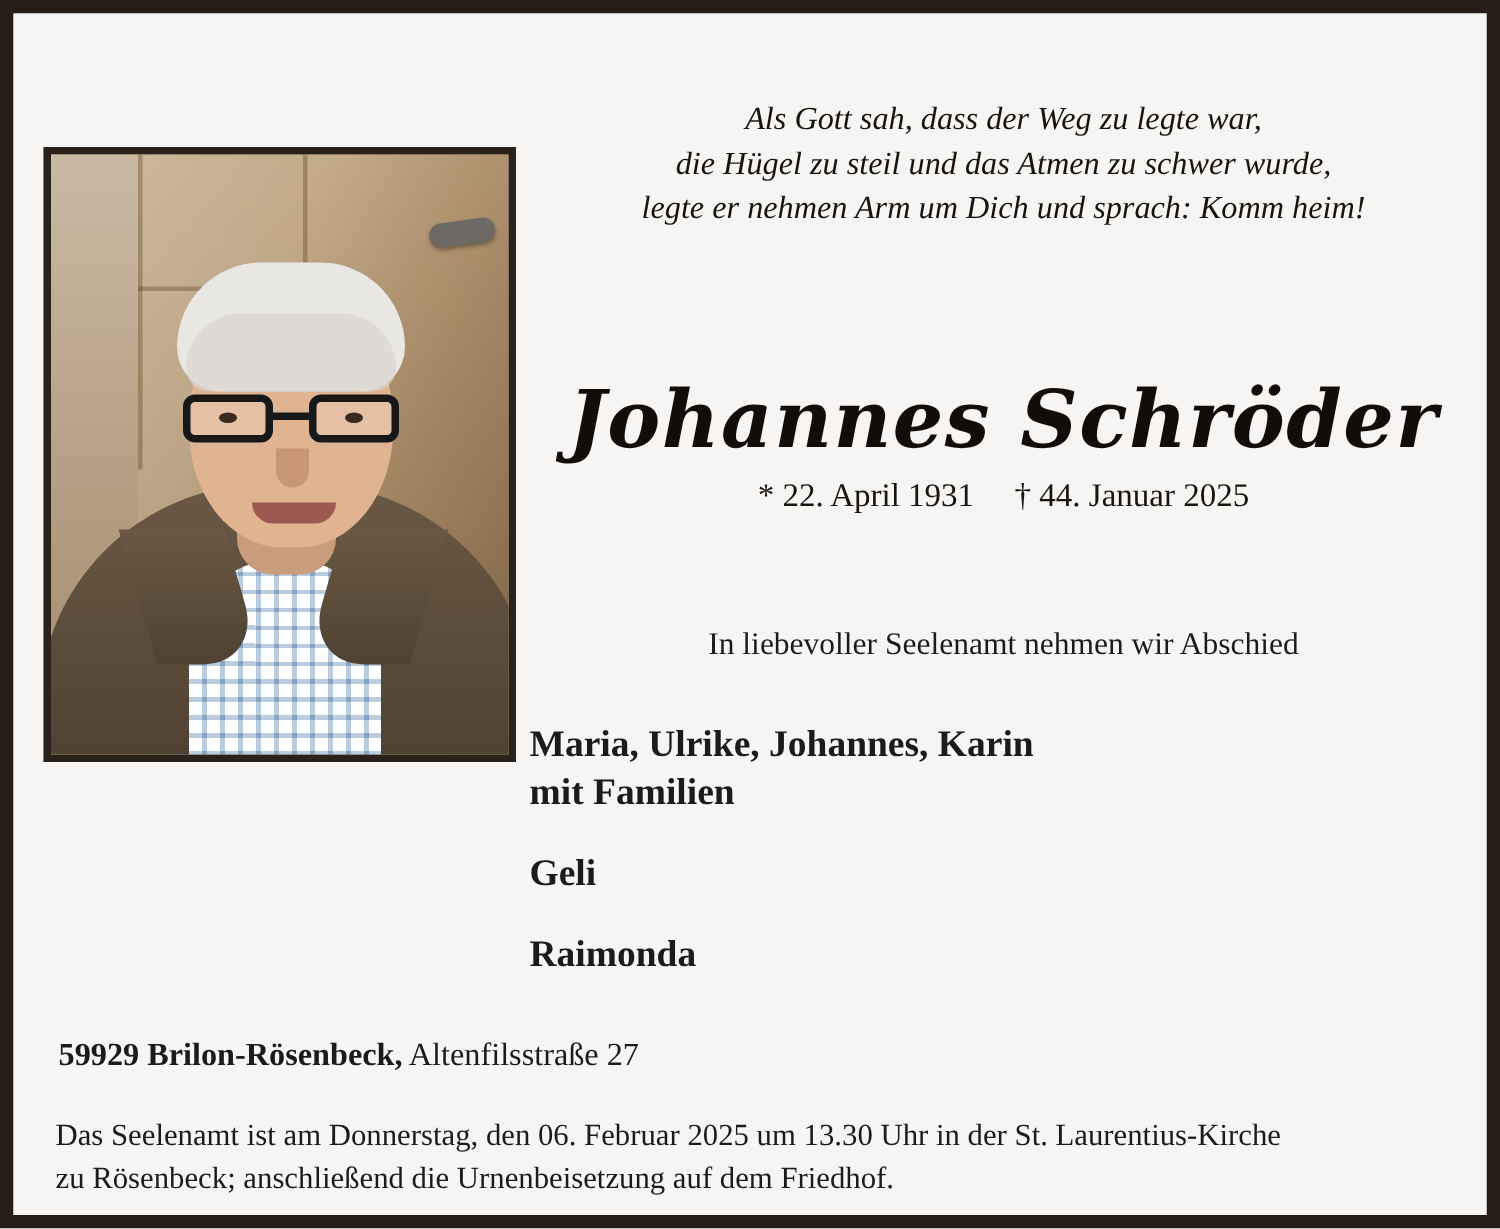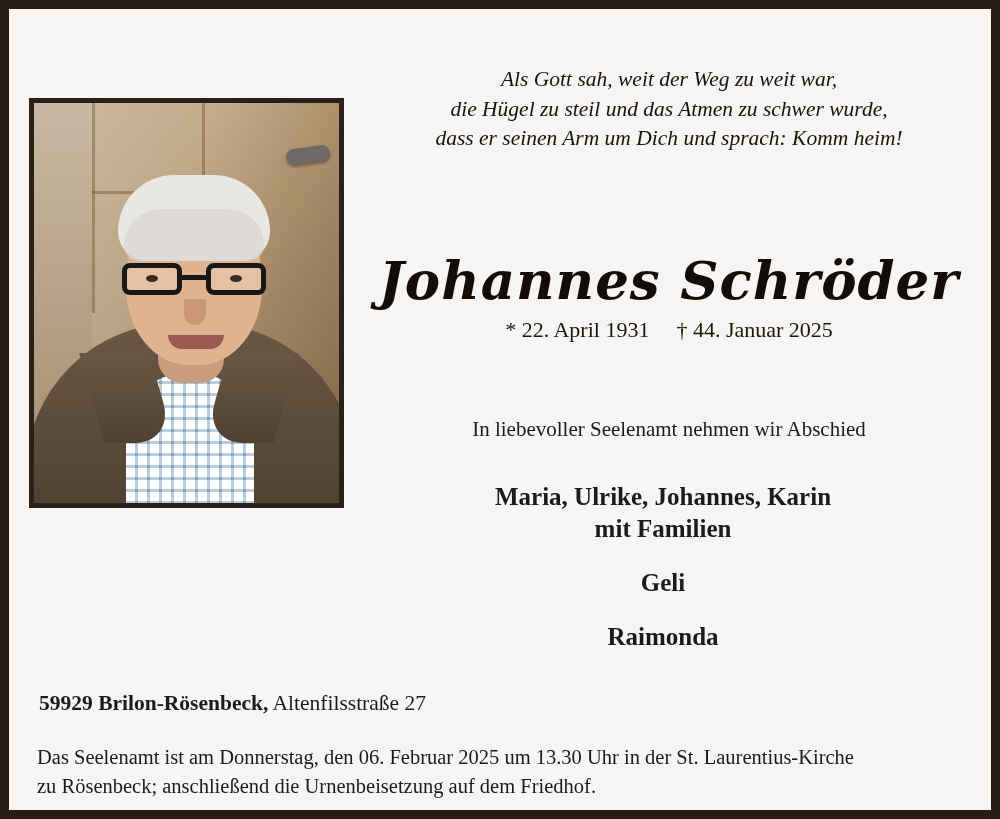--- a/index.html
+++ b/index.html
@@ -211,24 +211,24 @@
   .memorial {
     position: absolute;
     left: 336px;
     top: 408px;
     width: 648px;
     text-align: center;
     font-size: 21px;
   }
   .family {
     position: absolute;
-    left: 330px;
+    left: 344px;
     top: 472px;
     width: 648px;
-    text-align: center;
+    text-align: left;
   }
   .family .line {
     font-weight: 700;
     font-size: 25px;
     line-height: 1.28;
   }
   .family .line.spaced { margin-top: 22px; }
 
   
   .address {
@@ -273,23 +273,23 @@
           <div class="lens left"></div>
           <div class="lens right"></div>
           <div class="bridge"></div>
           <div class="eye left"></div>
           <div class="eye right"></div>
         </div>
       </div>
     </div>
 
     <div class="poem">
-      <div>Als Gott sah, weit der Weg zu weit war,</div>
+      <div>Als Gott sah, dass der Weg zu legte war,</div>
       <div>die Hügel zu steil und das Atmen zu schwer wurde,</div>
-      <div>dass er seinen Arm um Dich und sprach: Komm heim!</div>
+      <div>legte er nehmen Arm um Dich und sprach: Komm heim!</div>
     </div>
 
     <div class="name">Johannes Schröder</div>
 
     <div class="dates">
       <span>* 22. April 1931</span>
       <span class="sep"></span>
       <span>† 44. Januar 2025</span>
     </div>
 

